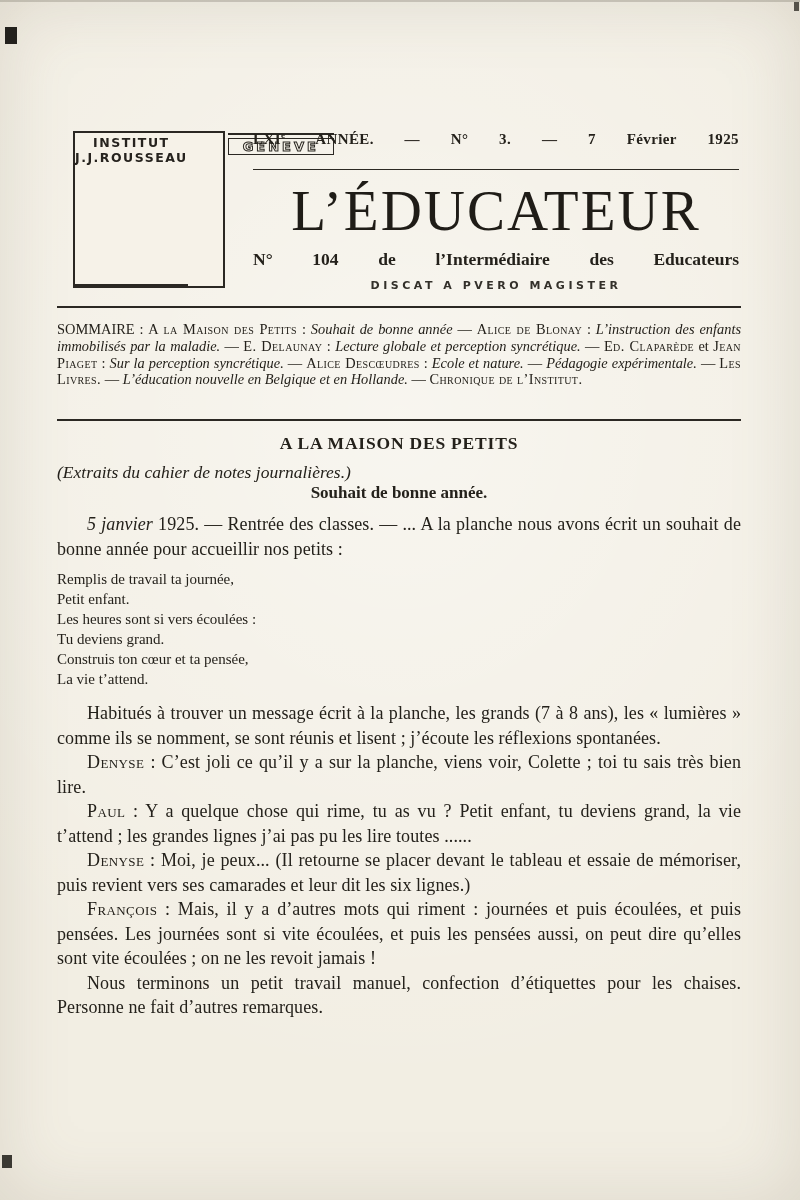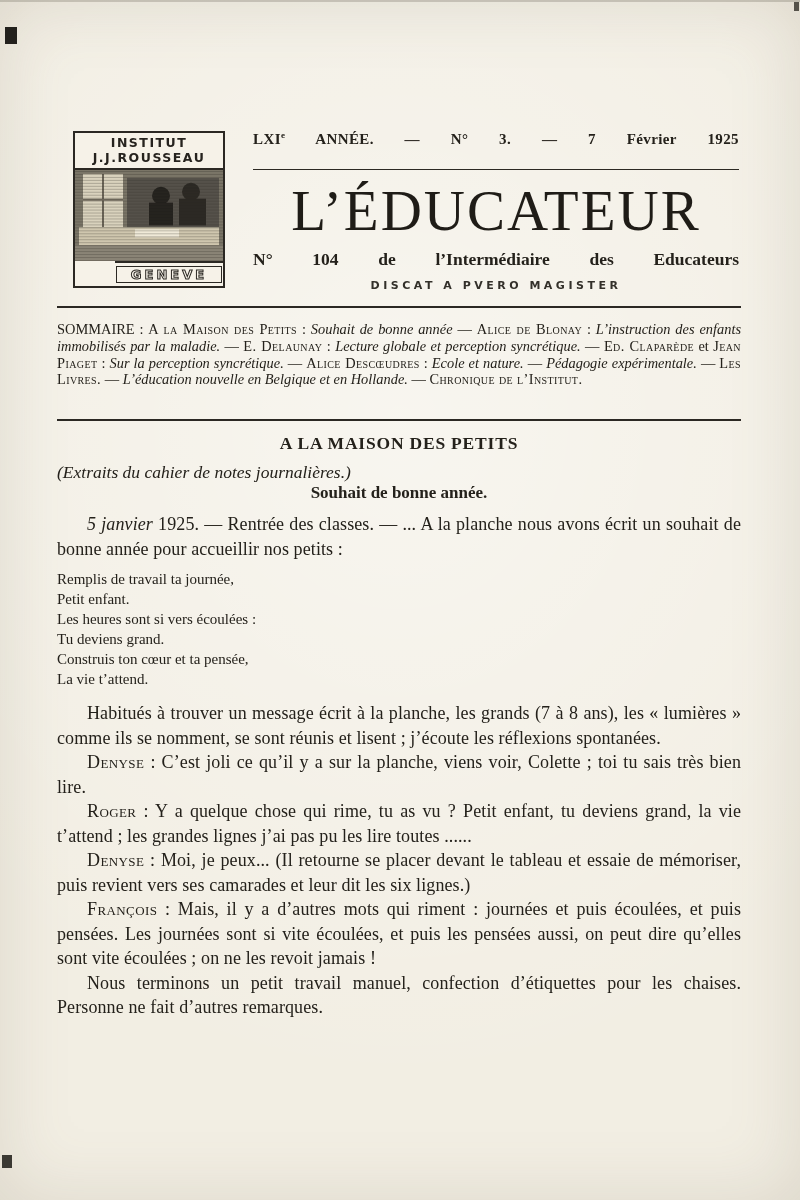--- a/index.html
+++ b/index.html
@@ -22,21 +22,21 @@
   .artifact { position:absolute; }
   .a1 { left:5px; top:27px; width:12px; height:17px; background:#23211d; }
   .a2 { left:2px; top:1155px; width:10px; height:13px; background:#3b3933; }
   .a3 { left:0; top:0; width:800px; height:2px; background:rgba(70,64,52,.22); }
   .a4 { right:1px; top:2px; width:5px; height:9px; background:#55524a; }
 
   
   #logo {
     position:absolute; left:73px; top:131px; width:152px; height:157px;
     border:2px solid #2b2823; background:#f6f2e8;
-    display:flex; flex-direction:column;
+    display:flex; flex-direction:row;
   }
   .logo-top {
     border-bottom:2px solid #2b2823;
     font-family:"DejaVu Sans","Liberation Sans",sans-serif;
     font-weight:700; font-size:12.5px; letter-spacing:1.5px;
     text-align:center; line-height:15px; padding:2px 0 3px; color:#26231e;
   }
   .engraving-wrap { flex:1; overflow:hidden; background:#7a7567; }
   .engraving-wrap svg { width:100%; height:100%; display:block; }
   .logo-bottom { border-top:2px solid #2b2823; text-align:center; padding:2px 0 3px;margin-left:40px; }
@@ -163,19 +163,19 @@
         <div class="poem-line">Remplis de travail ta journée,</div>
         <div class="poem-line">Petit enfant.</div>
         <div class="poem-line">Les heures sont si vers écoulées :</div>
         <div class="poem-line">Tu deviens grand.</div>
         <div class="poem-line">Construis ton cœur et ta pensée,</div>
         <div class="poem-line">La vie t’attend.</div>
       </div>
 
     <p class="para"><span class="seg-plain">Habitués à trouver un message écrit à la planche, les grands (7 à 8 ans), les « lumières » comme ils se nomment, se sont réunis et lisent ; j’écoute les réflexions spontanées.</span></p>
     <p class="para"><span class="seg-smallcaps">Denyse</span><span class="seg-plain"> : C’est joli ce qu’il y a sur la planche, viens voir, Colette ; toi tu sais très bien lire.</span></p>
-    <p class="para"><span class="seg-smallcaps">Roger</span><span class="seg-plain"> : Y a quelque chose qui rime, tu as vu ? Petit enfant, tu deviens grand, la vie t’attend ; les grandes lignes j’ai pas pu les lire toutes ......</span></p>
+    <p class="para"><span class="seg-smallcaps">Paul</span><span class="seg-plain"> : Y a quelque chose qui rime, tu as vu ? Petit enfant, tu deviens grand, la vie t’attend ; les grandes lignes j’ai pas pu les lire toutes ......</span></p>
     <p class="para"><span class="seg-smallcaps">Denyse</span><span class="seg-plain"> : Moi, je peux... (Il retourne se placer devant le tableau et essaie de mémoriser, puis revient vers ses camarades et leur dit les six lignes.)</span></p>
     <p class="para"><span class="seg-smallcaps">François</span><span class="seg-plain"> : Mais, il y a d’autres mots qui riment : journées et puis écoulées, et puis pensées. Les journées sont si vite écoulées, et puis les pensées aussi, on peut dire qu’elles sont vite écoulées ; on ne les revoit jamais !</span></p>
     <p class="para"><span class="seg-plain">Nous terminons un petit travail manuel, confection d’étiquettes pour les chaises. Personne ne fait d’autres remarques.</span></p>
   </main>
 
 </div>
 
 </body></html>

